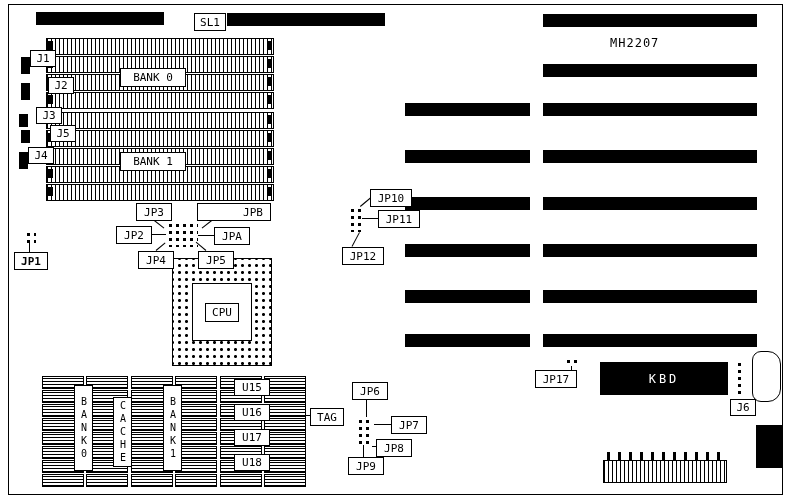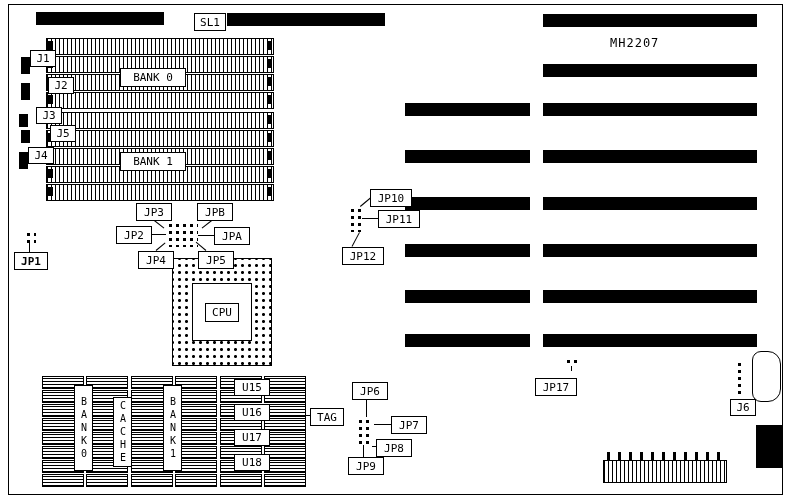--- a/index.html
+++ b/index.html
@@ -60,21 +60,21 @@
   <div class="lblbox" style="left:28px;top:147px;width:24px;height:15px;">J4</div>
   <div class="lblbox" style="left:120px;top:68px;width:64px;height:17px;">BANK 0</div>
   <div class="lblbox" style="left:120px;top:152px;width:64px;height:17px;">BANK 1</div>
 
   <div class="jumpers" style="left:24px;top:230px;width:12px;height:13px;"></div>
   <div class="lnv" style="left:29px;top:243px;height:9px;"></div>
   <div class="lblbox" style="left:14px;top:252px;width:32px;height:16px;font-weight:bold;">JP1</div>
 
   <div class="jumpers" style="left:166px;top:221px;width:32px;height:26px;"></div>
   <div class="lblbox" style="left:136px;top:203px;width:34px;height:16px;">JP3</div>
-  <div class="lblbox" style="left:197px;top:203px;width:34px;height:16px;">JPB</div>
+  <div class="lblbox" style="left:197px;top:203px;width:34px;height:16px;padding-left:38px;">JPB</div>
   <div class="lblbox" style="left:116px;top:226px;width:34px;height:16px;">JP2</div>
   <div class="lblbox" style="left:214px;top:227px;width:34px;height:16px;">JPA</div>
   <div class="lblbox" style="left:138px;top:251px;width:34px;height:16px;">JP4</div>
   <div class="lblbox" style="left:198px;top:251px;width:34px;height:16px;">JP5</div>
   <div class="ln" style="left:153px;top:219px;width:14px;transform:rotate(38deg);"></div>
   <div class="ln" style="left:213px;top:219px;width:14px;transform:rotate(142deg);"></div>
   <div class="ln" style="left:150px;top:234px;width:16px;"></div>
   <div class="ln" style="left:198px;top:235px;width:16px;"></div>
   <div class="ln" style="left:156px;top:250px;width:12px;transform:rotate(-40deg);"></div>
   <div class="ln" style="left:206px;top:250px;width:13px;transform:rotate(-140deg);"></div>
@@ -109,21 +109,22 @@
   <div class="lblbox" style="left:391px;top:416px;width:34px;height:16px;">JP7</div>
   <div class="lblbox" style="left:376px;top:439px;width:34px;height:16px;">JP8</div>
   <div class="lblbox" style="left:348px;top:457px;width:34px;height:16px;">JP9</div>
   <div class="lnv" style="left:366px;top:398px;height:19px;"></div>
   <div class="ln" style="left:374px;top:424px;width:17px;"></div>
   <div class="ln" style="left:372px;top:446px;width:4px;"></div>
   <div class="lnv" style="left:363px;top:445px;height:12px;"></div>
 
   <div class="jumpers" style="left:564px;top:357px;width:16px;height:9px;"></div>
   <div class="lnv" style="left:571px;top:366px;height:5px;"></div>
-  <div class="lblbox" style="left:535px;top:370px;width:40px;height:16px;margin-top:8px;">JP17</div>
+  <div class="lblbox" style="left:535px;top:370px;width:40px;height:16px;">JP17</div>
+  <div class="blackchip" style="left:600px;top:362px;width:128px;height:33px;">KBD</div>
   <div class="jumpers" style="left:735px;top:360px;width:10px;height:38px;"></div>
   <div class="lblbox" style="left:730px;top:399px;width:24px;height:15px;">J6</div>
   <div class="din" style="left:752px;top:351px;width:27px;height:49px;"></div>
   <div class="bar" style="left:756px;top:425px;width:26px;height:43px;"></div>
 
   <div class="pins" style="left:607px;top:452px;width:114px;height:8px;"></div>
   <div class="bconn" style="left:603px;top:460px;width:122px;height:21px;"></div>
 <div class="simm" style="top: 38px;"></div>
     <div class="simm" style="top: 56px;"></div>
     <div class="simm" style="top: 74px;"></div>

